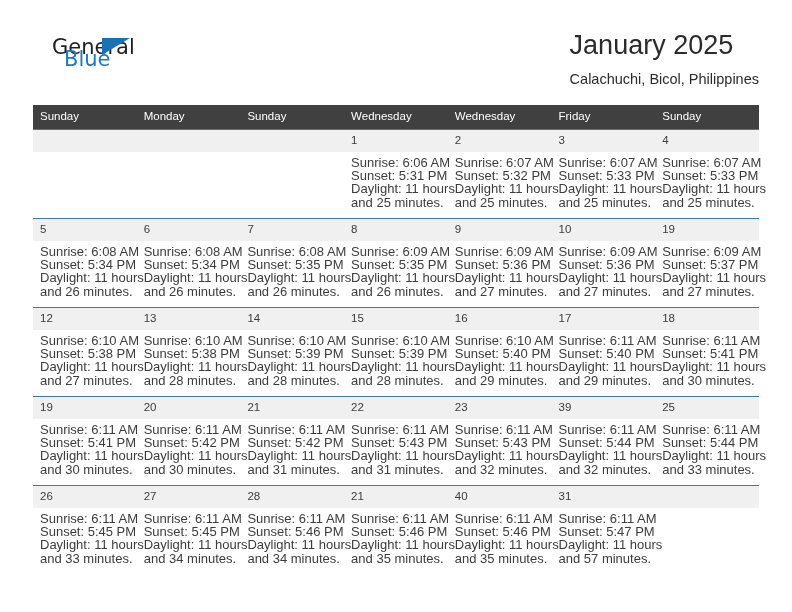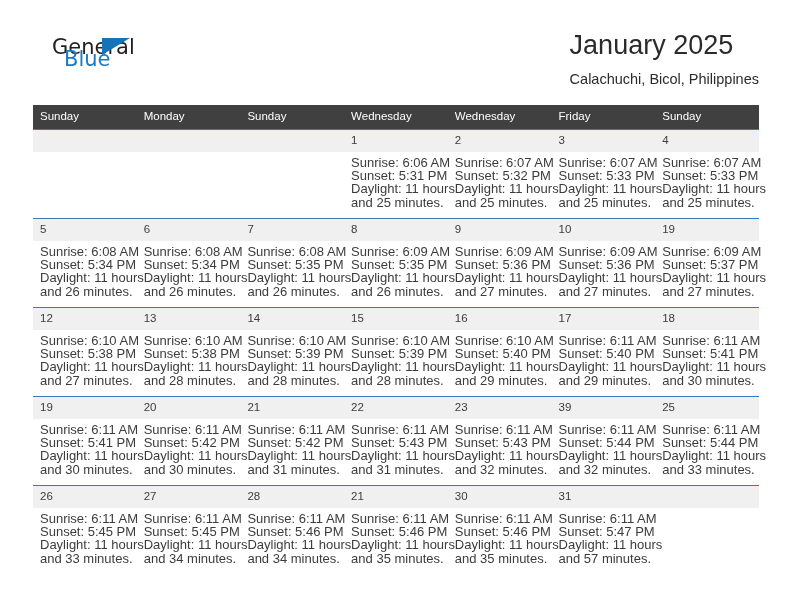--- a/index.html
+++ b/index.html
@@ -480,21 +480,21 @@
             <td class="daycell">
               <div class="daynum">21</div>
               <div class="info">
                 <div>Sunrise: 6:11 AM</div>
                 <div>Sunset: 5:46 PM</div>
                 <div>Daylight: 11 hours</div>
                 <div>and 35 minutes.</div>
               </div>
             </td>
             <td class="daycell">
-              <div class="daynum">30</div>
+              <div class="daynum">40</div>
               <div class="info">
                 <div>Sunrise: 6:11 AM</div>
                 <div>Sunset: 5:46 PM</div>
                 <div>Daylight: 11 hours</div>
                 <div>and 35 minutes.</div>
               </div>
             </td>
             <td class="daycell">
               <div class="daynum">31</div>
               <div class="info">

